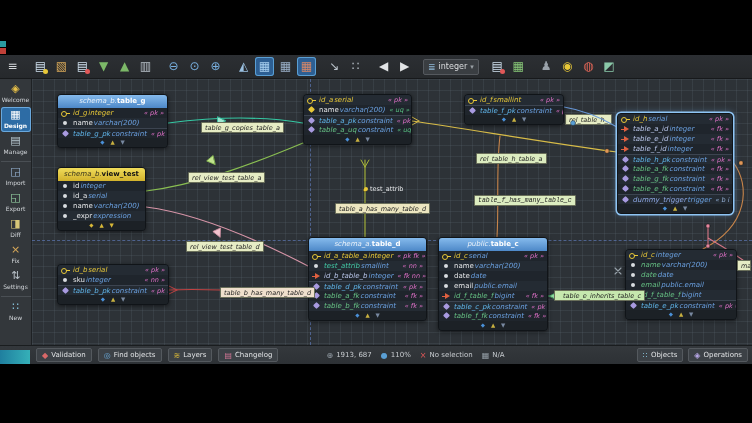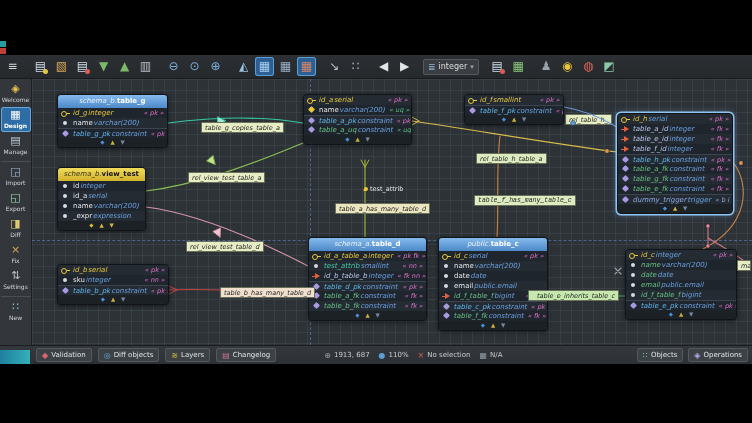--- a/index.html
+++ b/index.html
@@ -590,38 +590,38 @@
           </div>
         </div>
         <div class="rlabel" style="left: 169px; top: 43px; background: rgb(230, 236, 196);">table_g_copies_table_a</div>
         <div class="rlabel" style="left: 156px; top: 93px; background: rgb(230, 236, 196);">rel_view_test_table_a</div>
         <div class="rlabel" style="left: 154px; top: 162px; background: rgb(230, 236, 196);">rel_view_test_table_d</div>
         <div class="rlabel" style="left: 188px; top: 208px; background: rgb(239, 223, 204);">table_b_has_many_table_d</div>
         <div class="rlabel" style="left: 291px; top: 124px; background: rgb(236, 230, 192); margin-left: 12px;">table_a_has_many_table_d</div>
         <div class="rlabel" style="left: 444px; top: 74px; background: rgb(220, 236, 192);">rel_table_h_table_a</div>
         <div class="rlabel" style="left: 442px; top: 116px; background: rgb(220, 236, 192); font-family: Liberation Mono, monospace;">table_f_has_many_table_c</div>
         <div class="rlabel under" style="left: 533px; top: 35px; background: rgb(230, 236, 196);">rel_table_h_</div>
-        <div class="rlabel" style="left: 496px; top: 211px; background: rgb(198, 232, 174); padding-left: 8px;">table_e_inherits_table_c</div>
+        <div class="rlabel" style="left: 522px; top: 211px; background: rgb(198, 232, 174); padding-left: 8px;">table_e_inherits_table_c</div>
         <div class="rlabel" style="left: 705px; top: 181px; background: rgb(230, 236, 196); max-width: 14px; overflow: hidden;">man</div>
         <div class="plabel" style="left: 332px; top: 106px;">
           <span class="dot" style="background: rgb(232, 200, 56);"></span>
           <span>test_attrib</span>
         </div>
       </div>
   </div>
 
   <div id="statusbar">
     <div id="sb-corner"></div>
   <div class="sbb">
         <span class="g" style="color: rgb(216, 104, 104);">◆</span>
         <span>Validation</span>
       </div>
       <div class="sbb">
         <span class="g" style="color: rgb(104, 168, 216);">◎</span>
-        <span>Diff objects</span>
+        <span>Find objects</span>
       </div>
       <div class="sbb">
         <span class="g" style="color: rgb(216, 184, 56);">≋</span>
         <span>Layers</span>
       </div>
       <div class="sbb">
         <span class="g" style="color: rgb(216, 120, 152);">▤</span>
         <span>Changelog</span>
       </div>
       <div id="sb-info">

